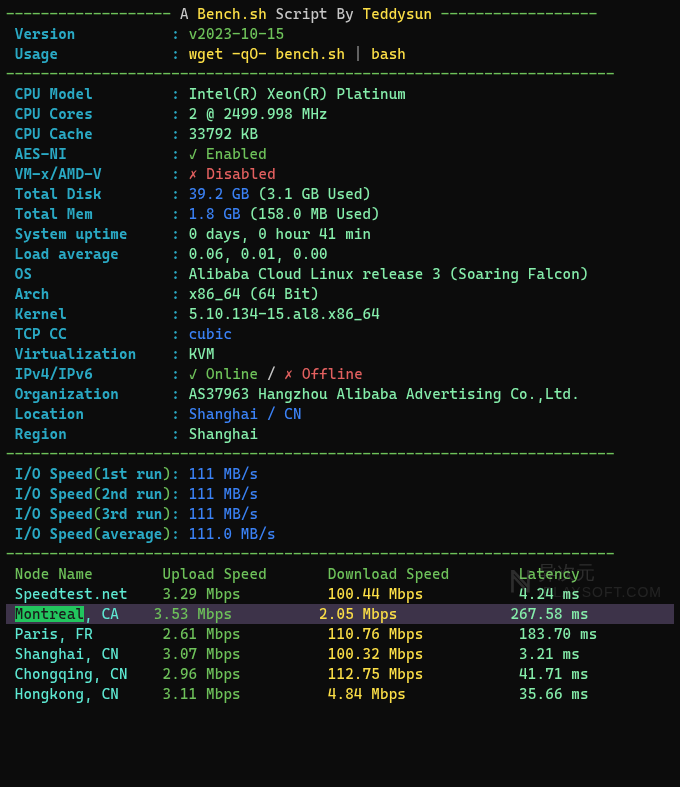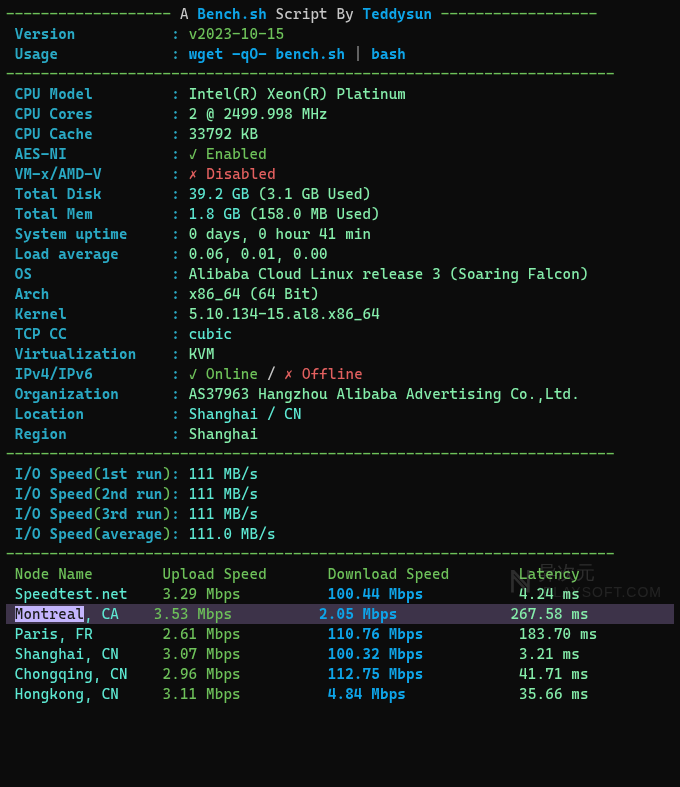--- a/index.html
+++ b/index.html
@@ -13,33 +13,33 @@
     font-size:14.5px;
     line-height:20px;
     white-space:pre;
     color:#c0c0c0;
     padding:4px 6px 0 6px;
     position:relative;
     letter-spacing:0.2px;
   }
   .cy{color:#2aa9c4;font-weight:bold;}          
   .gr{color:#6ec25a;}          
-  .mag{color:#0ea5e9;font-weight:bold;}         
-  .yel{color:#5eead4;}         
+  .mag{color:#fde047;}         
+  .yel{color:#3b82f6;}         
   .or{color:#5eead4;}          
   .blu{color:#86efac;}         
   .red{color:#e2605f;}         
   .gray{color:#7f7f7f;}       
   .wht{color:#c8c8c8;}
   .row{display:block;}
   .hl{
     background:#3d3349;
   }
   .hl-sel{
-    background:#c4b5fd;
+    background:#22c55e;
     color:#1b1b1b;
   }
   
   .wm{
     position:absolute;
     right:18px;
     top:560px;
     color:rgba(200,200,200,0.18);
     font-family:"Microsoft YaHei","PingFang SC",sans-serif;
     text-align:left;

